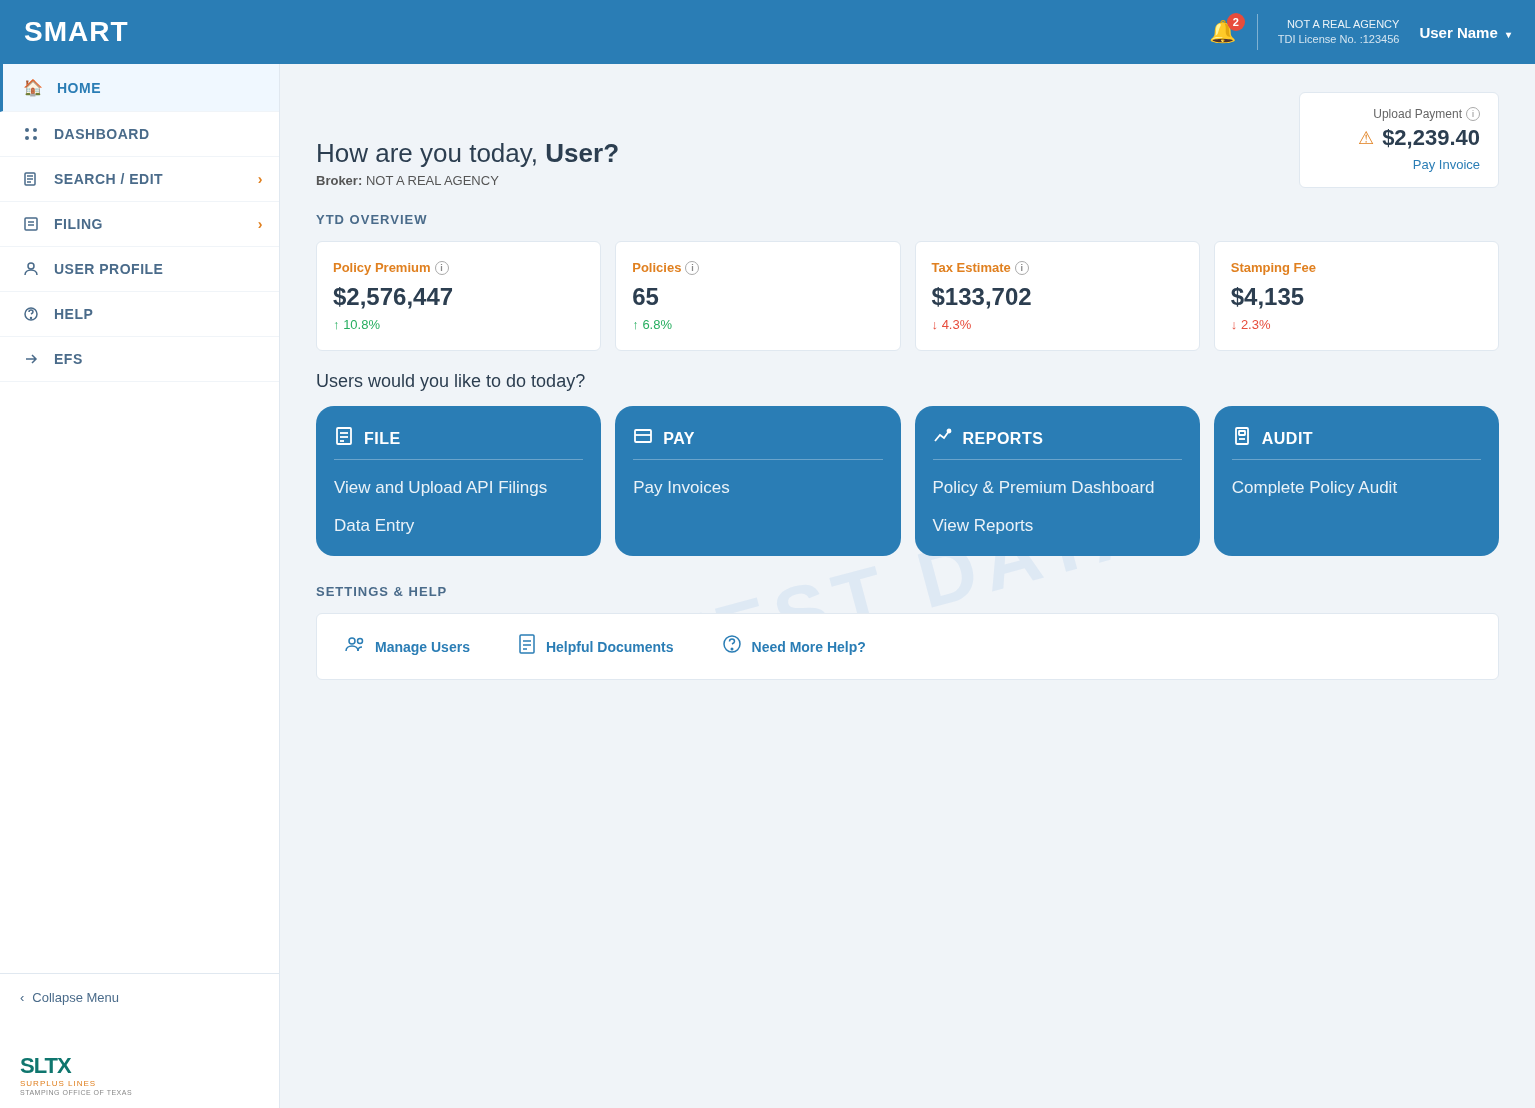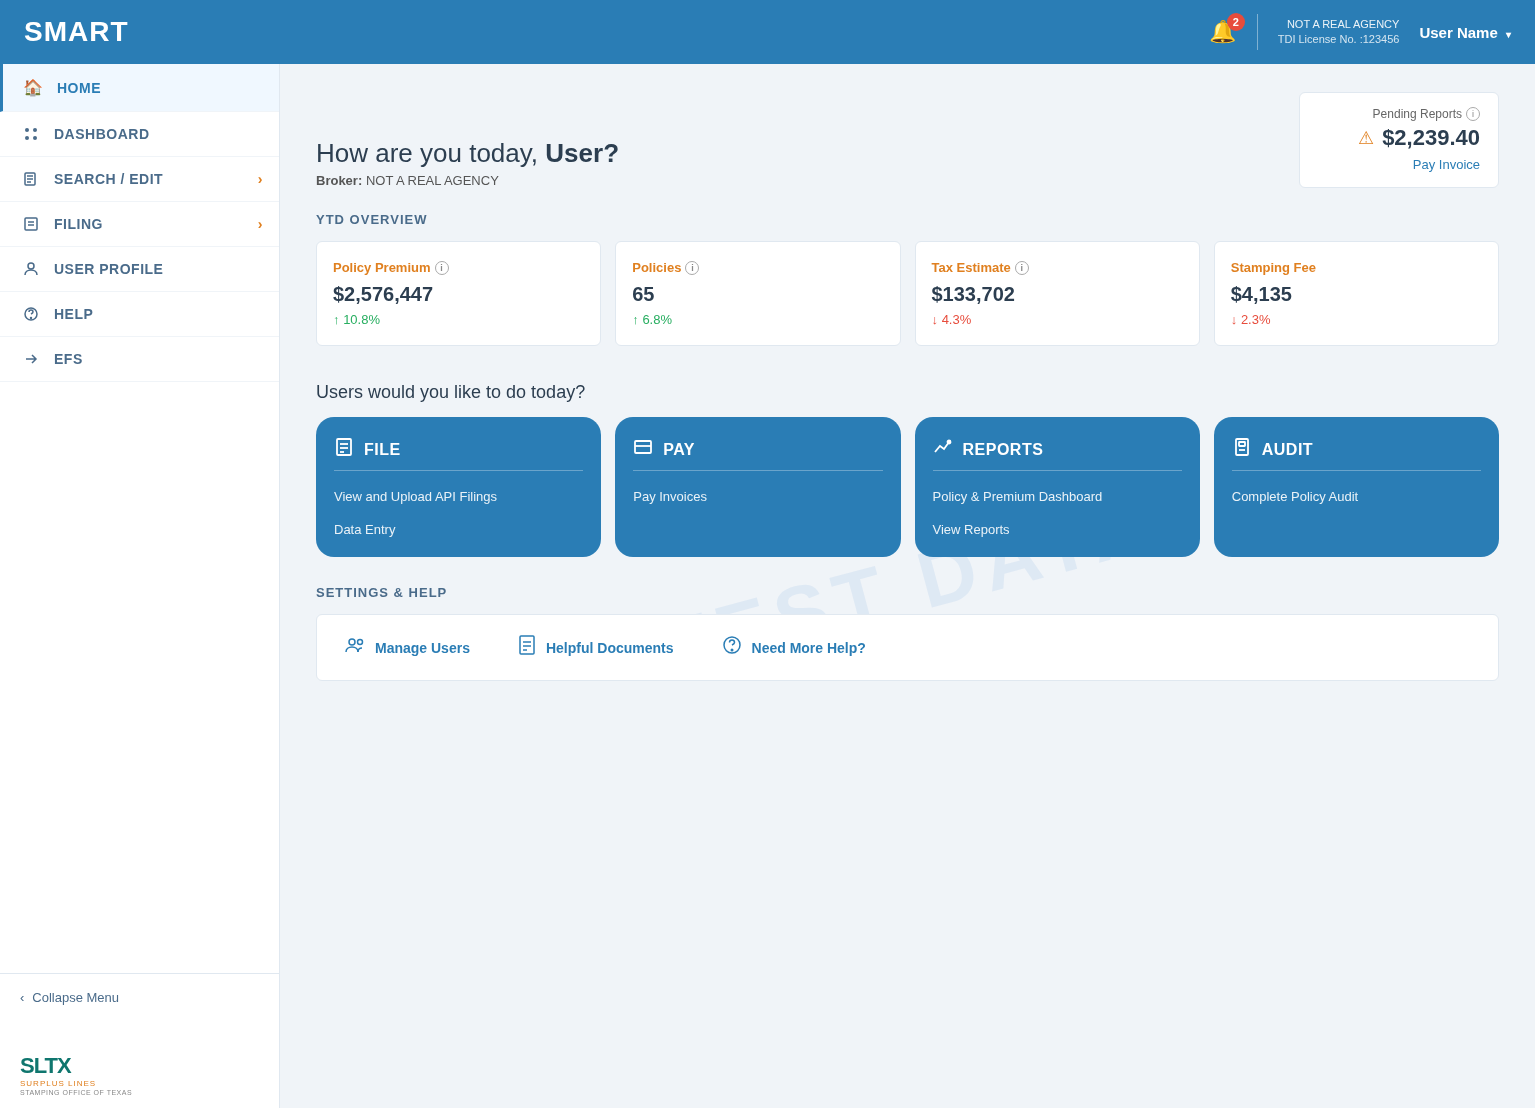--- a/index.html
+++ b/index.html
@@ -239,39 +239,39 @@
       text-transform: uppercase;
       letter-spacing: 1px;
       margin-bottom: 14px;
     }
 
     
     .ytd-grid {
       display: grid;
       grid-template-columns: repeat(4, 1fr);
       gap: 14px;
-      margin-bottom: 36px;
+      margin-bottom: 20px;
     }
     .ytd-card {
       background: white;
       border-radius: 6px;
       padding: 18px 16px;
       border: 1px solid #e0e8f0;
     }
     .ytd-card-label {
       font-size: 13px;
       color: #e08020;
       font-weight: 600;
       margin-bottom: 8px;
       display: flex;
       align-items: center;
       gap: 4px;
     }
     .ytd-card-value {
-      font-size: 20px;
+      font-size: 24px;
       font-weight: 700;
       color: #2c3e50;
       margin-bottom: 6px;
     }
     .ytd-card-change {
       font-size: 13px;
     }
     .change-up { color: #27ae60; }
     .change-down { color: #e74c3c; }
     .arrow-up::before { content: '↑ '; }
@@ -302,21 +302,21 @@
       align-items: center;
       gap: 10px;
       margin-bottom: 12px;
       padding-bottom: 8px;
       border-bottom: 1px solid rgba(255,255,255,0.3);
     }
     .action-card-icon { font-size: 18px; }
     .action-card-title { font-size: 16px; font-weight: 700; letter-spacing: 0.5px; }
     .action-card-link {
       display: block;
-      font-size: 13px;
+      font-size: 17px;
       color: rgba(255,255,255,0.9);
       margin-top: 18px;
       cursor: pointer;
     }
 
     
     .settings-section {
       margin-bottom: 20px;
     }
     .settings-card {
@@ -486,21 +486,21 @@
         <div class="greeting-text">
           <span>How are you today, </span><strong>User?</strong>
         </div>
         <div class="broker-text">
           <strong>Broker:</strong>
           <span>NOT A REAL AGENCY</span>
         </div>
       </div>
       <div class="pending-card">
         <div class="pending-label">
-          <span>Pending Reports</span>
+          <span>Upload Payment</span>
           <span class="info-icon">i</span>
         </div>
         <div class="pending-amount-row">
           <span class="warning-icon">⚠</span>
           <span class="pending-amount">$2,239.40</span>
         </div>
         <a class="pay-invoice-link">Pay Invoice</a>
       </div>
     </div>
 

